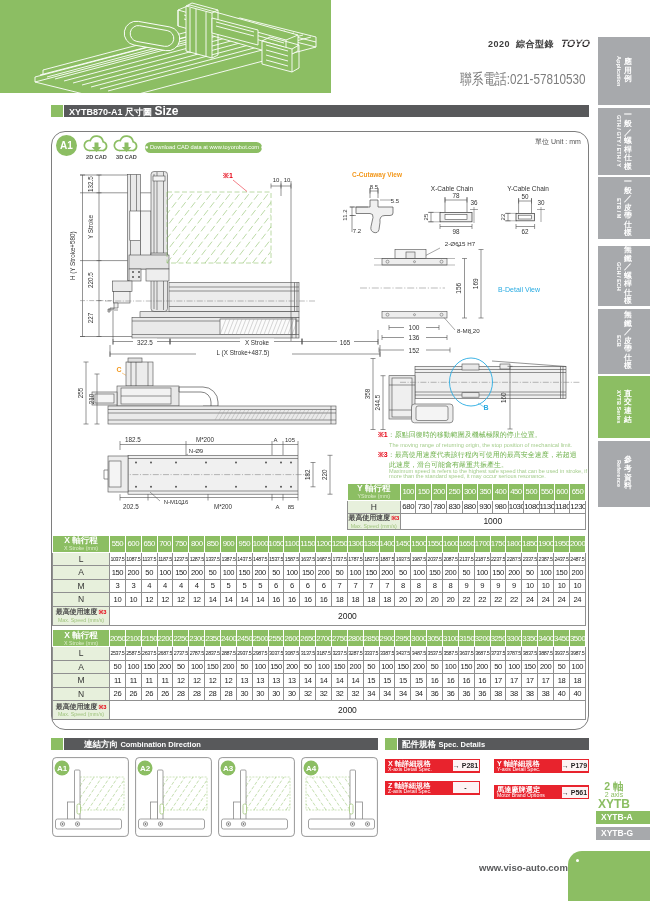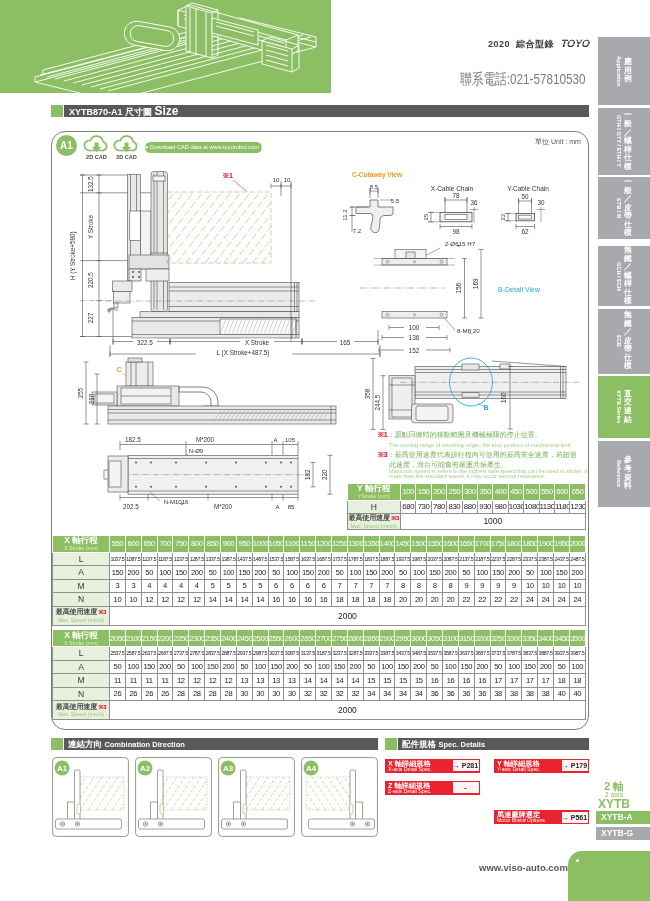--- a/index.html
+++ b/index.html
@@ -1038,21 +1038,21 @@
           <div style="font-size:7.1px;font-weight:bold;color:#4d4d4d;line-height:8.5px;white-space:nowrap;letter-spacing:-0.2px;">最高使用速度<span style="color:#e60012;font-size:5.8px;"> ※3</span></div>
           <div style="font-size:5.3px;color:#a0c47e;line-height:6px;">Max. Speed (mm/s)</div>
         </td>
 <td colspan="30" style="border:0.5px solid #909090;font-size:8.5px;color:#222;">2000</td>
 </tr>
     </tbody>
   </table>
 
 <div class="abs" style="left:51px;top:738px;width:12px;height:12px;background:#8cbe63;"></div>
 
-<div class="abs" style="left:64px;top:738px;width:314px;height:12px;background:#58595b;color:#fff;font-size:8.5px;font-weight:bold;line-height:12.5px;padding-left:4px;box-sizing:border-box;">連結方向 <span style="font-size:7.5px;">Combination Direction</span></div>
+<div class="abs" style="left:64px;top:738px;width:314px;height:12px;background:#58595b;color:#fff;font-size:8.5px;font-weight:bold;line-height:12.5px;padding-left:20px;box-sizing:border-box;">連結方向 <span style="font-size:7.5px;">Combination Direction</span></div>
 
 <div class="abs" style="left:385px;top:738px;width:12px;height:12px;background:#8cbe63;"></div>
 
 <div class="abs" style="left:398px;top:738px;width:191px;height:12px;background:#58595b;color:#fff;font-size:8.5px;font-weight:bold;line-height:12.5px;padding-left:4px;box-sizing:border-box;">配件規格 <span style="font-size:7.5px;">Spec. Details</span></div>
 
 <svg class="abs" style="left:52px;top:757px" width="77" height="80" viewBox="0 0 77 80">
 <rect x="0.6" y="0.6" width="75.8" height="78.8" rx="3.5" fill="#fff" stroke="#979797" stroke-width="1"></rect>
 <g>
 <g stroke="#9cc878" stroke-width="0.6" fill="none">
 <rect x="28" y="20" width="44" height="33" stroke-dasharray="2,1.2" stroke-width="0.5"></rect>
@@ -1186,21 +1186,21 @@
 <div style="position:absolute;left:3px;top:8px;font-size:5.2px;color:#fff;line-height:5.5px;white-space:nowrap;">Y-axis Detail Spec.</div>
 <div style="position:absolute;right:1.5px;top:1.5px;bottom:1.5px;width:26px;background:#fdf3f4;display:flex;align-items:center;justify-content:center;font-size:7px;font-weight:bold;color:#231f20;">→ P179</div>
 </div>
 
 <div class="abs" style="left:385px;top:780.5px;width:95px;height:14px;background:#e8232d;">
 <div style="position:absolute;left:3px;top:1px;font-size:7.2px;font-weight:bold;color:#fff;line-height:7.5px;white-space:nowrap;">Z 軸詳細規格</div>
 <div style="position:absolute;left:3px;top:8px;font-size:5.2px;color:#fff;line-height:5.5px;white-space:nowrap;">Z-axis Detail Spec.</div>
 <div style="position:absolute;right:1.5px;top:1.5px;bottom:1.5px;width:26px;background:#fdf3f4;display:flex;align-items:center;justify-content:center;font-size:7px;font-weight:bold;color:#231f20;">-</div>
 </div>
 
-<div class="abs" style="left:494px;top:810px;width:95px;height:14px;background:#e8232d;">
+<div class="abs" style="left:494px;top:785px;width:95px;height:14px;background:#e8232d;">
 <div style="position:absolute;left:3px;top:1px;font-size:7.2px;font-weight:bold;color:#fff;line-height:7.5px;white-space:nowrap;">馬達廠牌選定</div>
 <div style="position:absolute;left:3px;top:8px;font-size:5.2px;color:#fff;line-height:5.5px;white-space:nowrap;">Motor Brand Options</div>
 <div style="position:absolute;right:1.5px;top:1.5px;bottom:1.5px;width:26px;background:#fdf3f4;display:flex;align-items:center;justify-content:center;font-size:7px;font-weight:bold;color:#231f20;">→ P561</div>
 </div>
 
 <div class="abs" style="left:592px;top:781px;width:44px;text-align:center;color:#8cbe63;">
 <div style="font-size:10.5px;line-height:10px;font-weight:bold;">2 軸</div>
 <div style="font-size:7px;line-height:8px;">2 axis</div>
 <div style="font-size:12px;line-height:10px;font-weight:bold;">XYTB</div>
 </div>

